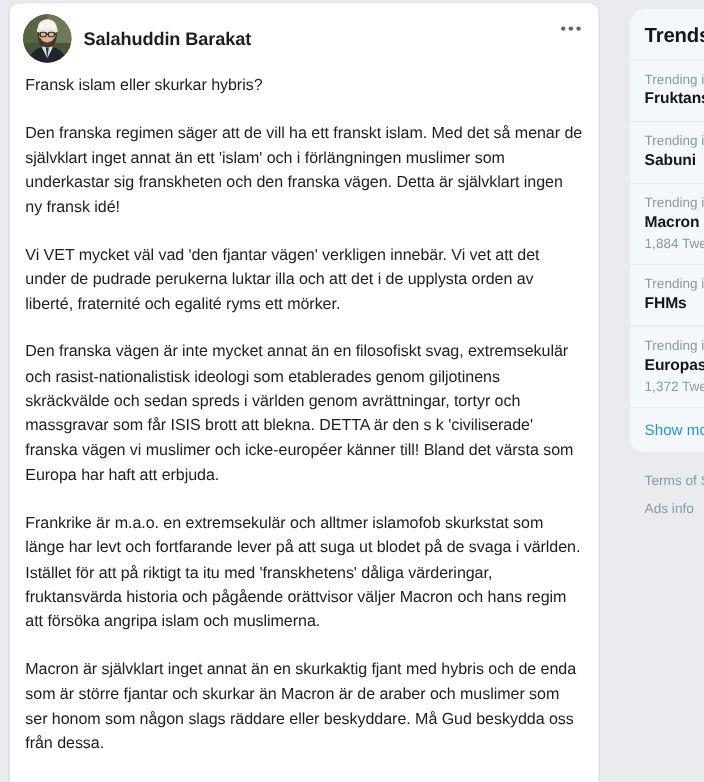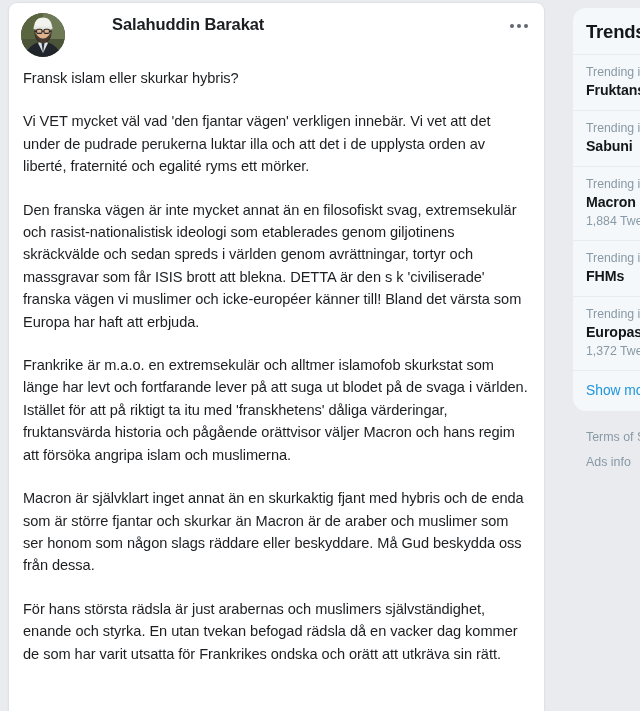--- a/index.html
+++ b/index.html
@@ -34,24 +34,23 @@
     background: #ffffff;
     border: 1px solid #dfe2e6;
     border-top-left-radius: 9px;
     border-top-right-radius: 9px;
     box-sizing: border-box;
     box-shadow: 0 1px 2px rgba(0,0,0,0.06);
   }
 
   .post-header {
     display: flex;
-    align-items: flex-start;
+    align-items: center;
     padding: 10px 12px 0 12px;
     position: relative;
-    gap: 36px;
   }
 
   .avatar {
     width: 44px;
     height: 44px;
     border-radius: 50%;
     flex: 0 0 44px;
     overflow: hidden;
     position: relative;
     background: #3f4a33;
@@ -234,20 +233,21 @@
 
       <div class="more-btn">
         <i></i>
         <i></i>
         <i></i>
       </div>
     </div>
 
     <div class="post-body">
       <p>Fransk islam eller skurkar hybris?</p>
+      <p>Den franska regimen säger att de vill ha ett franskt islam. Med det så menar de självklart inget annat än ett 'islam' och i förlängningen muslimer som underkastar sig franskheten och den franska vägen. Detta är självklart ingen ny fransk idé!</p>
       <p>Vi VET mycket väl vad 'den fjantar vägen' verkligen innebär. Vi vet att det under de pudrade perukerna luktar illa och att det i de upplysta orden av liberté, fraternité och egalité ryms ett mörker.</p>
       <p>Den franska vägen är inte mycket annat än en filosofiskt svag, extremsekulär och rasist-nationalistisk ideologi som etablerades genom giljotinens skräckvälde och sedan spreds i världen genom avrättningar, tortyr och massgravar som får ISIS brott att blekna. DETTA är den s k 'civiliserade' franska vägen vi muslimer och icke-européer känner till! Bland det värsta som Europa har haft att erbjuda.</p>
       <p>Frankrike är m.a.o. en extremsekulär och alltmer islamofob skurkstat som länge har levt och fortfarande lever på att suga ut blodet på de svaga i världen. Istället för att på riktigt ta itu med 'franskhetens' dåliga värderingar, fruktansvärda historia och pågående orättvisor väljer Macron och hans regim att försöka angripa islam och muslimerna.</p>
       <p>Macron är självklart inget annat än en skurkaktig fjant med hybris och de enda som är större fjantar och skurkar än Macron är de araber och muslimer som ser honom som någon slags räddare eller beskyddare. Må Gud beskydda oss från dessa.</p>
       <p>För hans största rädsla är just arabernas och muslimers självständighet, enande och styrka. En utan tvekan befogad rädsla då en vacker dag kommer de som har varit utsatta för Frankrikes ondska och orätt att utkräva sin rätt.</p>
     </div>
   </div>
 
   <div class="sidebar">
     <div class="trends-card">

